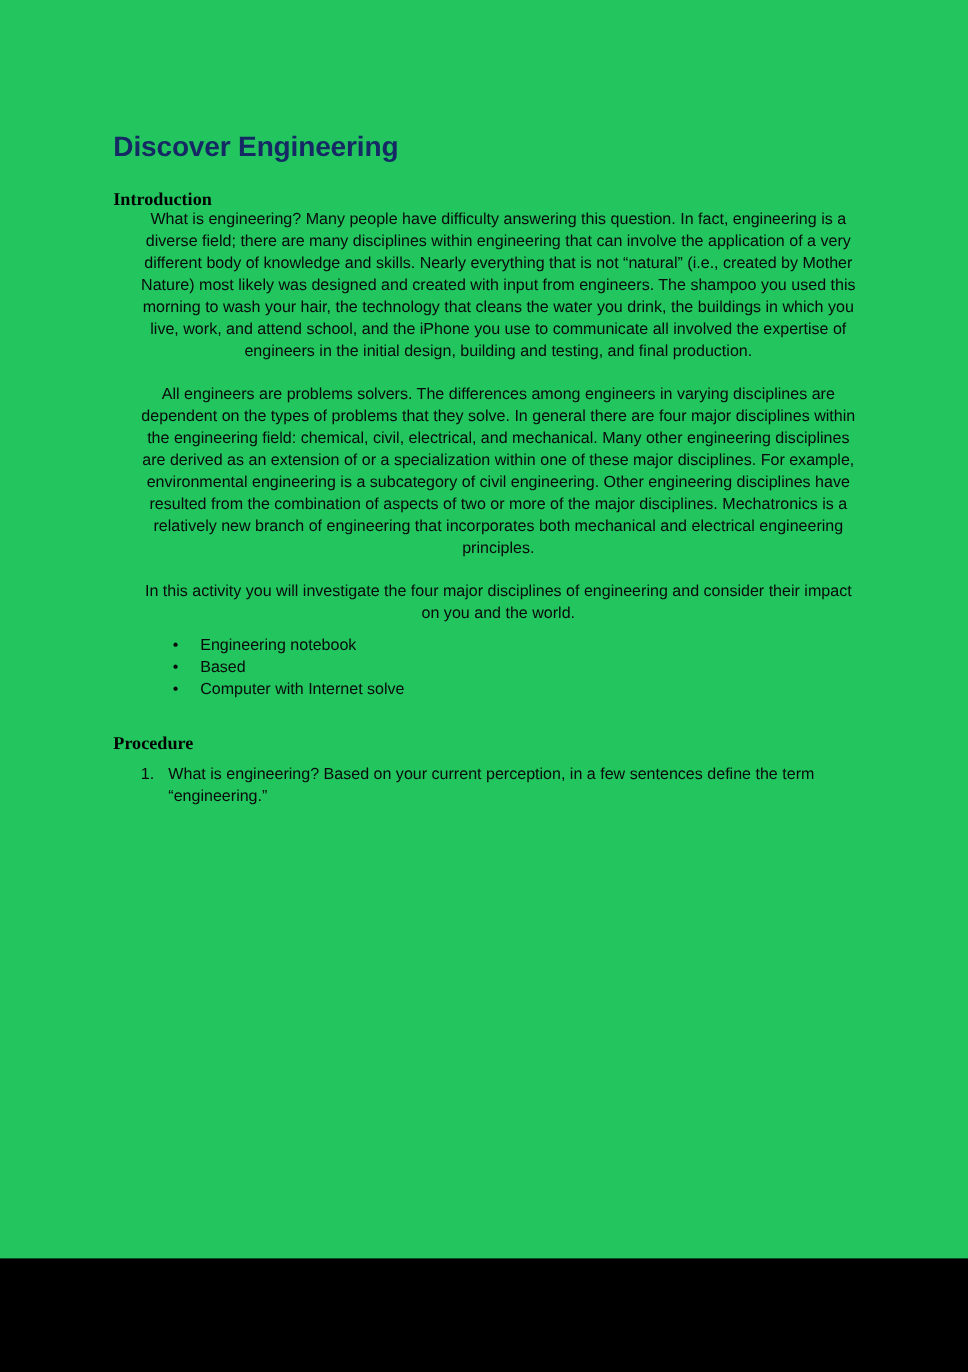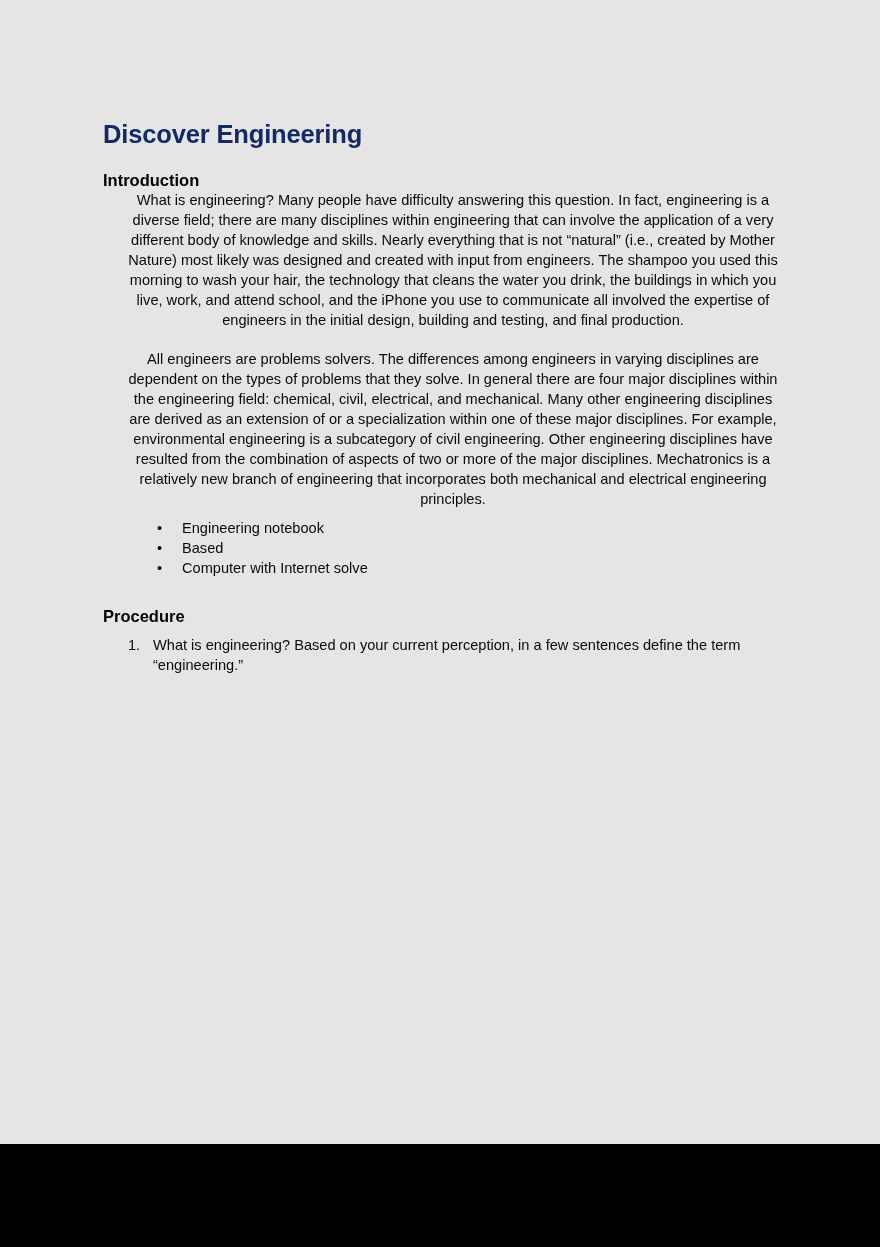--- a/index.html
+++ b/index.html
@@ -8,21 +8,21 @@
     background: #ffffff;
   }
   body {
     font-family: "Liberation Sans", sans-serif;
     -webkit-font-smoothing: antialiased;
   }
   #page {
     position: relative;
     width: 880px;
     height: 1247px;
-    background: #e5e5e5;
+    background: #22c55e;
     overflow: hidden;
     box-sizing: border-box;
   }
   .content {
     position: absolute;
     left: 103px;
     top: 120px;
     width: 690px;
   }
   .doc-title {
@@ -32,20 +32,21 @@
     line-height: 1.12;
     margin: 0 0 0 0;
     letter-spacing: -0.15px;
   }
   .section-heading {
     font-size: 16.5px;
     font-weight: bold;
     color: #000000;
     line-height: 1.2;
     margin: 0;
+    font-family: Liberation Serif, serif;
   }
   .h-introduction { margin-top: 22px; }
   .h-equipment { margin-top: 26px; }
   .h-procedure { margin-top: 29px; }
 
   .body-block {
     margin-left: 25px;
     width: 650px;
   }
   p.para {
@@ -119,20 +120,21 @@
 
   <div class="content">
 
     <h1 class="doc-title">Discover Engineering</h1>
 
     <h2 class="section-heading h-introduction">Introduction</h2>
 
     <div class="body-block">
       <p class="para para-first">What is engineering? Many people have difficulty answering this question. In fact, engineering is a diverse field; there are many disciplines within engineering that can involve the application of a very different body of knowledge and skills. Nearly everything that is not “natural” (i.e., created by Mother Nature) most likely was designed and created with input from engineers. The shampoo you used this morning to wash your hair, the technology that cleans the water you drink, the buildings in which you live, work, and attend school, and the iPhone you use to communicate all involved the expertise of engineers in the initial design, building and testing, and final production.</p>
       <p class="para">All engineers are problems solvers. The differences among engineers in varying disciplines are dependent on the types of problems that they solve. In general there are four major disciplines within the engineering field: chemical, civil, electrical, and mechanical. Many other engineering disciplines are derived as an extension of or a specialization within one of these major disciplines. For example, environmental engineering is a subcategory of civil engineering. Other engineering disciplines have resulted from the combination of aspects of two or more of the major disciplines. Mechatronics is a relatively new branch of engineering that incorporates both mechanical and electrical engineering principles.</p>
+      <p class="para">In this activity you will investigate the four major disciplines of engineering and consider their impact on you and the world.</p>
     </div>
 
 
     <ul class="equip-list">
       <li>
         <span class="bullet-glyph">•</span>
         <span>Engineering notebook</span>
       </li>
       <li>
         <span class="bullet-glyph">•</span>

